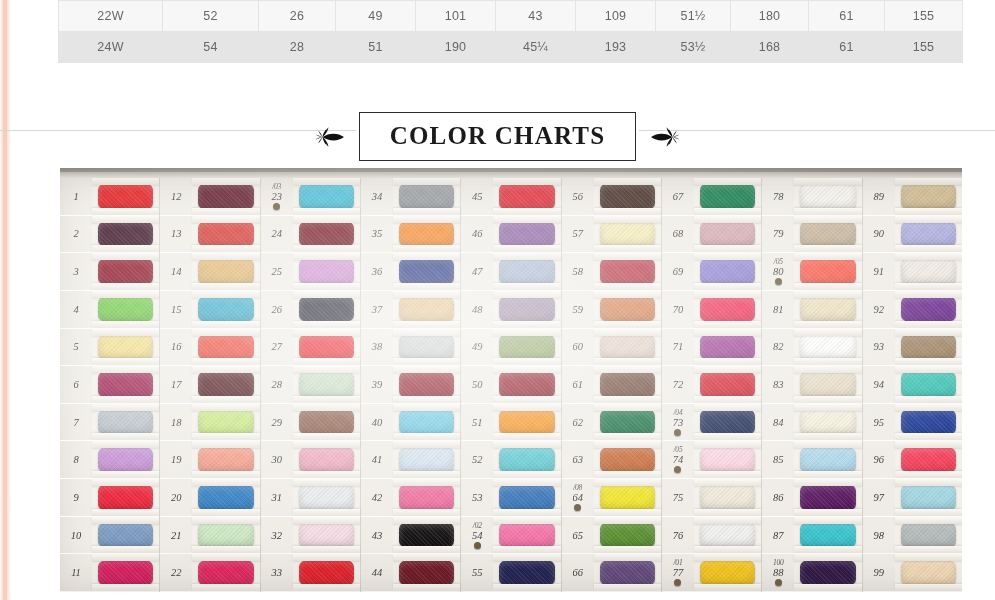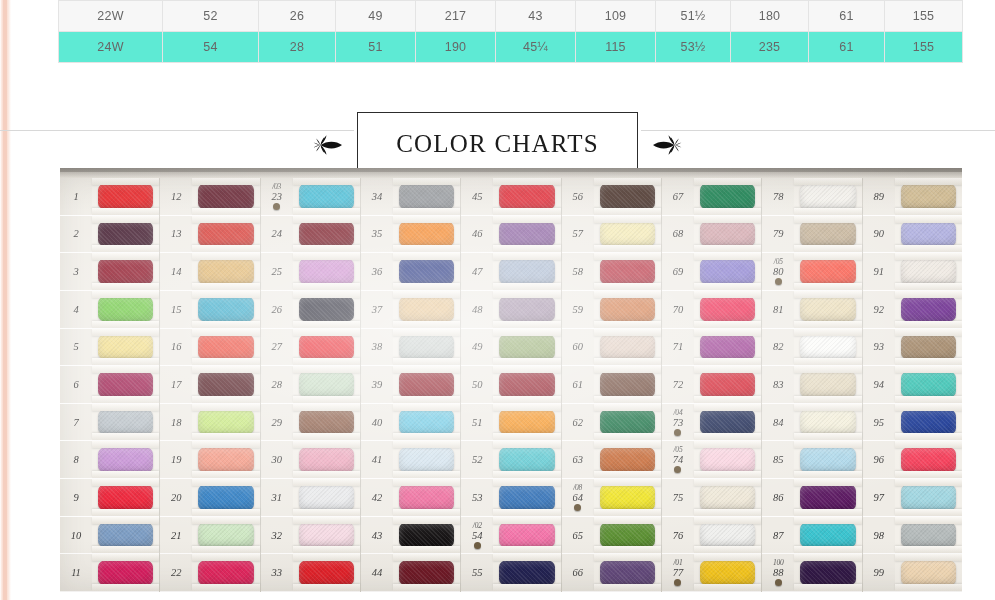--- a/index.html
+++ b/index.html
@@ -56,21 +56,21 @@
     vertical-align: middle;
     font-size: 12.5px;
     color: #676767;
     font-family: "Liberation Sans", sans-serif;
     letter-spacing: .2px;
     padding: 0 2px;
     overflow: hidden;
     white-space: nowrap;
   }
   table.size-table tr.striped td { background: #f7f7f7; }
-  table.size-table tr.plain td   { background: #5eead4; }
+  table.size-table tr.plain td   { background: #e5e5e5; }
   
   .size-table col.c0 { width: 104px; }
   .size-table col.c1 { width: 96px; }
   .size-table col.c2 { width: 77px; }
   .size-table col.c3 { width: 80px; }
   .size-table col.c4 { width: 80px; }
   .size-table col.c5 { width: 80px; }
   .size-table col.c6 { width: 80px; }
   .size-table col.c7 { width: 75px; }
   .size-table col.c8 { width: 78px; }
@@ -104,24 +104,24 @@
     flex: 0 0 auto;
   }
   .fleuron svg { display: block; }
   .title-box {
     background: #ffffff;
     border: 1px solid #2c2c2c;
     padding: 5px 26px 7px 26px;
     box-shadow: 0 0 0 3px #ffffff;
   }
   .title-box h2 {
-    margin: 12px;
+    margin: 4px;
     font-family: "Liberation Serif", "DejaVu Serif", serif;
     font-size: 25px;
-    font-weight: 400;
+    font-weight: 700;
     letter-spacing: 1.2px;
     color: #1b1b1b;
     white-space: nowrap;
     line-height: 1.08;
   }
 
   
   .chart-photo {
     position: absolute;
     left: 60px; top: 168px;
@@ -269,38 +269,38 @@
           <col class="c8">
           <col class="c9">
           <col class="c10">
       </colgroup>
       <tbody id="size-table-body">
           <tr class="striped">
             <td>22W</td>
             <td>52</td>
             <td>26</td>
             <td>49</td>
-            <td>217</td>
+            <td>101</td>
             <td>43</td>
             <td>109</td>
             <td>51½</td>
             <td>180</td>
             <td>61</td>
             <td>155</td>
           </tr>
           <tr class="plain">
             <td>24W</td>
             <td>54</td>
             <td>28</td>
             <td>51</td>
             <td>190</td>
             <td>45¼</td>
-            <td>115</td>
+            <td>193</td>
             <td>53½</td>
-            <td>235</td>
+            <td>168</td>
             <td>61</td>
             <td>155</td>
           </tr>
         </tbody>
     </table>
   </div>
 
   <div class="title-band">
     <div class="title-rule"></div>
     <div class="title-center">

